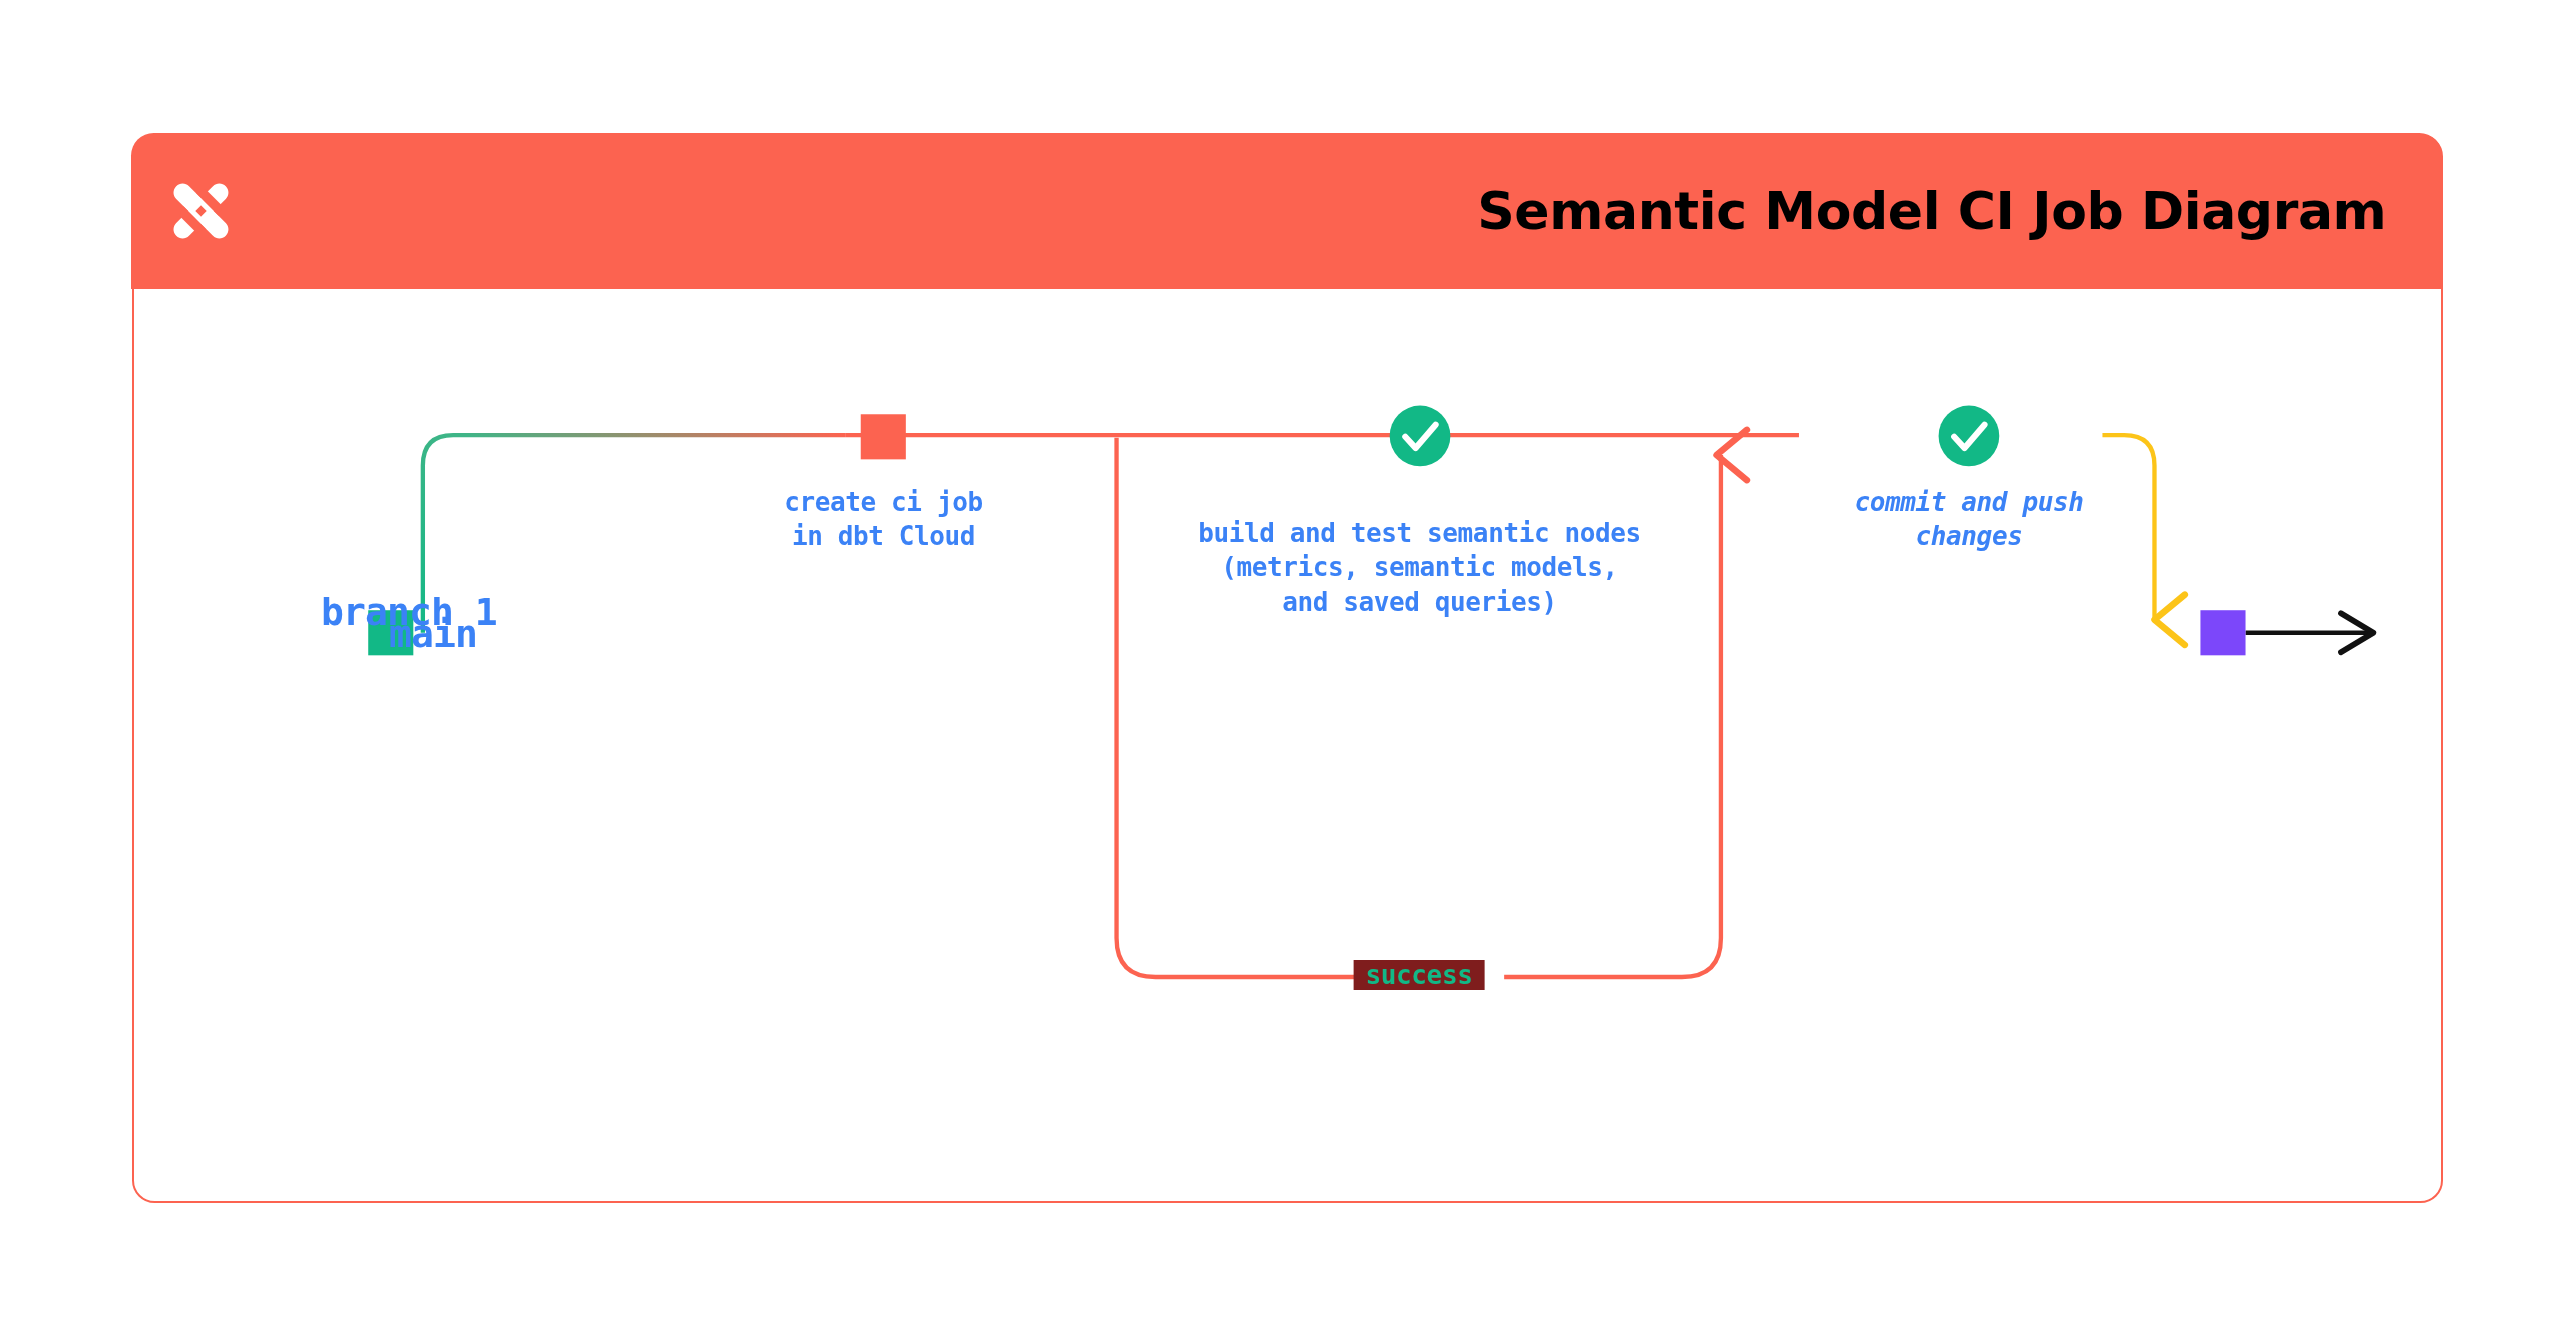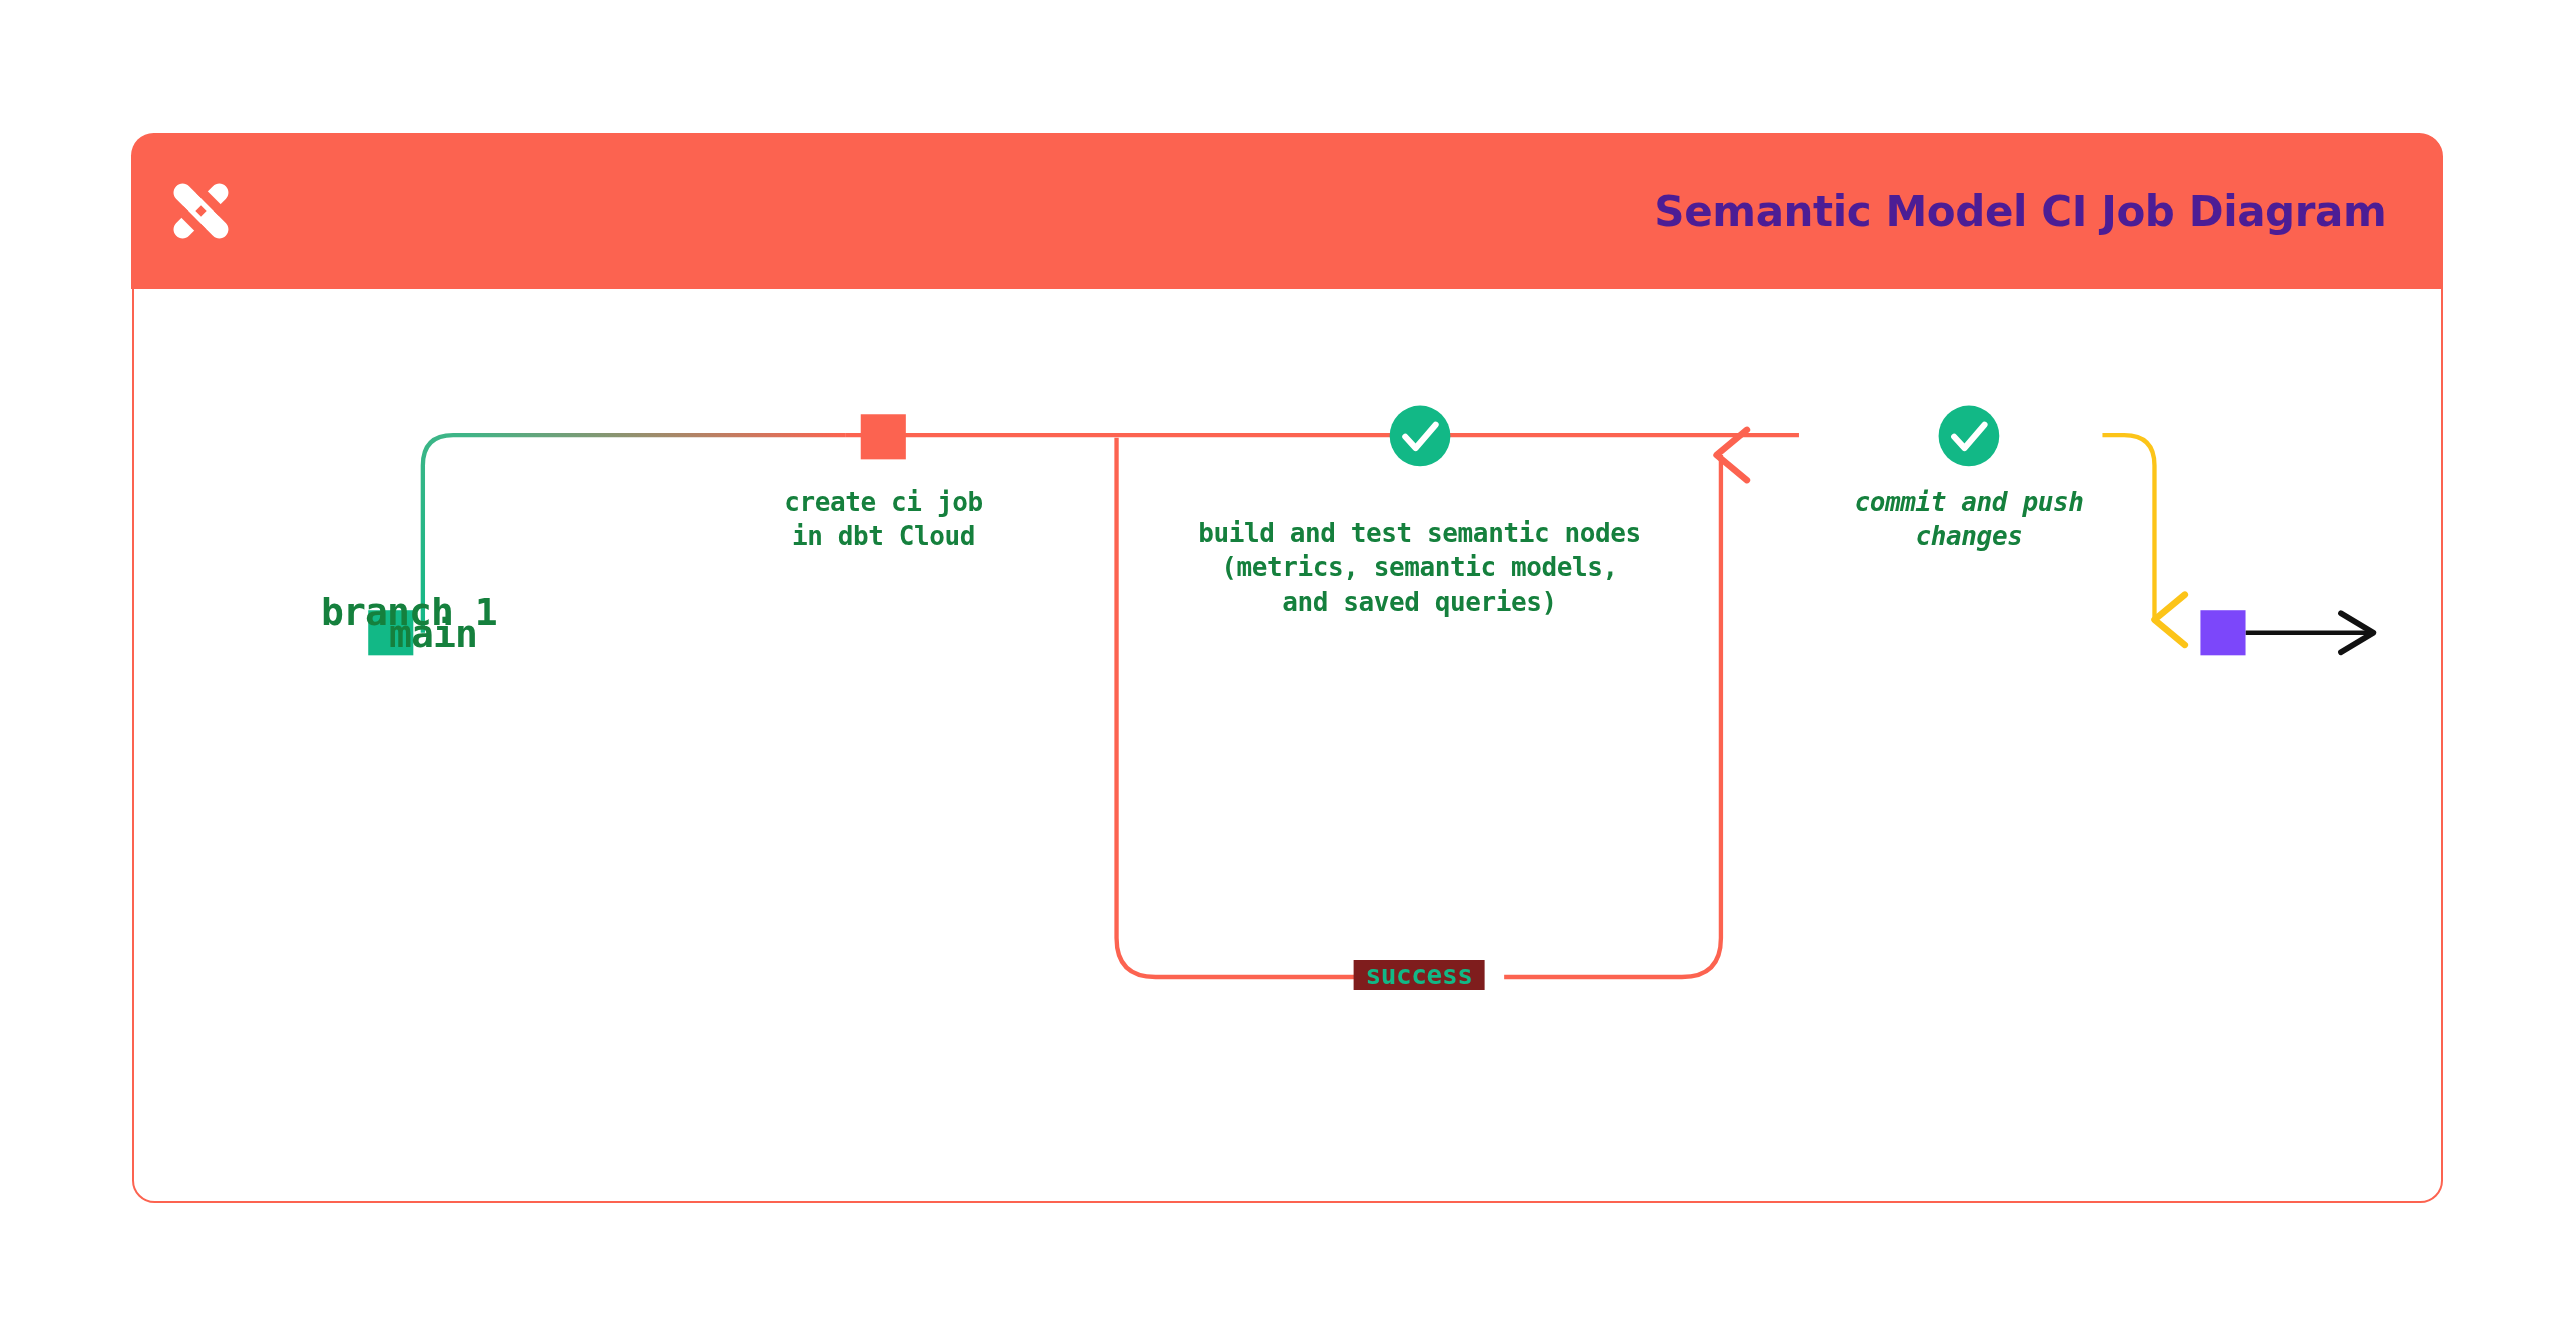--- a/index.html
+++ b/index.html
@@ -49,22 +49,22 @@
   }
   .logo {
     width: 68px;
     height: 68px;
     flex: 0 0 auto;
     display: block;
   }
   .card-title {
     font-family: "DejaVu Sans", sans-serif;
     font-weight: 700;
-    font-size: 42px;
-    color: #4c1d95;
+    font-size: 52px;
+    color: #000000;
     letter-spacing: -0.4px;
     white-space: nowrap;
   }
 
   
   .diagram-wrap {
     position: absolute;
     left: 0;
     top: 156px;
     width: 2305px;
@@ -74,21 +74,21 @@
     display: block;
     width: 2305px;
     height: 907px;
   }
 
   
   .lbl {
     position: absolute;
     font-family: "DejaVu Sans Mono", monospace;
     font-weight: 700;
-    color: #15803d;
+    color: #3b82f6;
     text-align: center;
     line-height: 1.32;
     white-space: pre;
     pointer-events: none;
   }
   .lbl-branch {
     font-size: 38px;
     letter-spacing: -0.9px;
   }
   .lbl-node {

